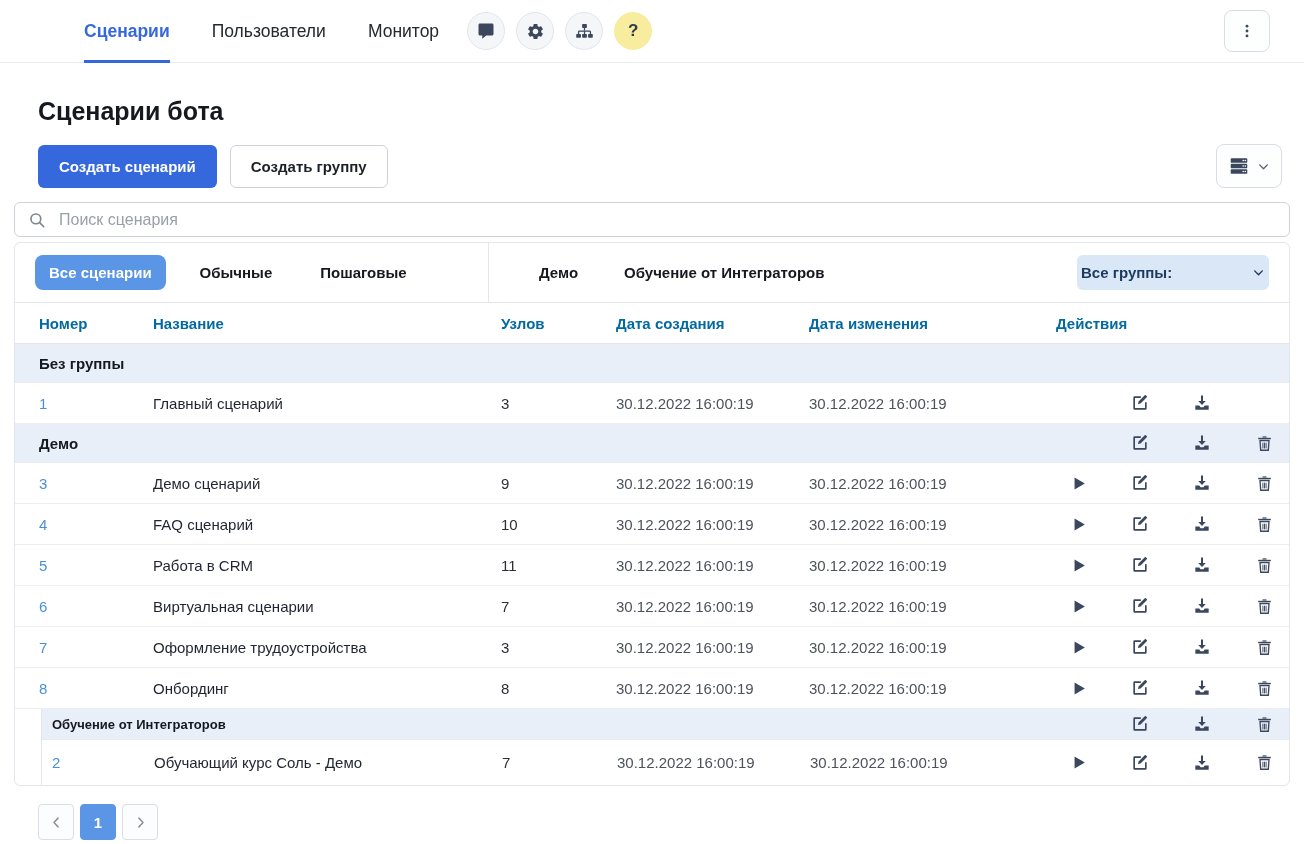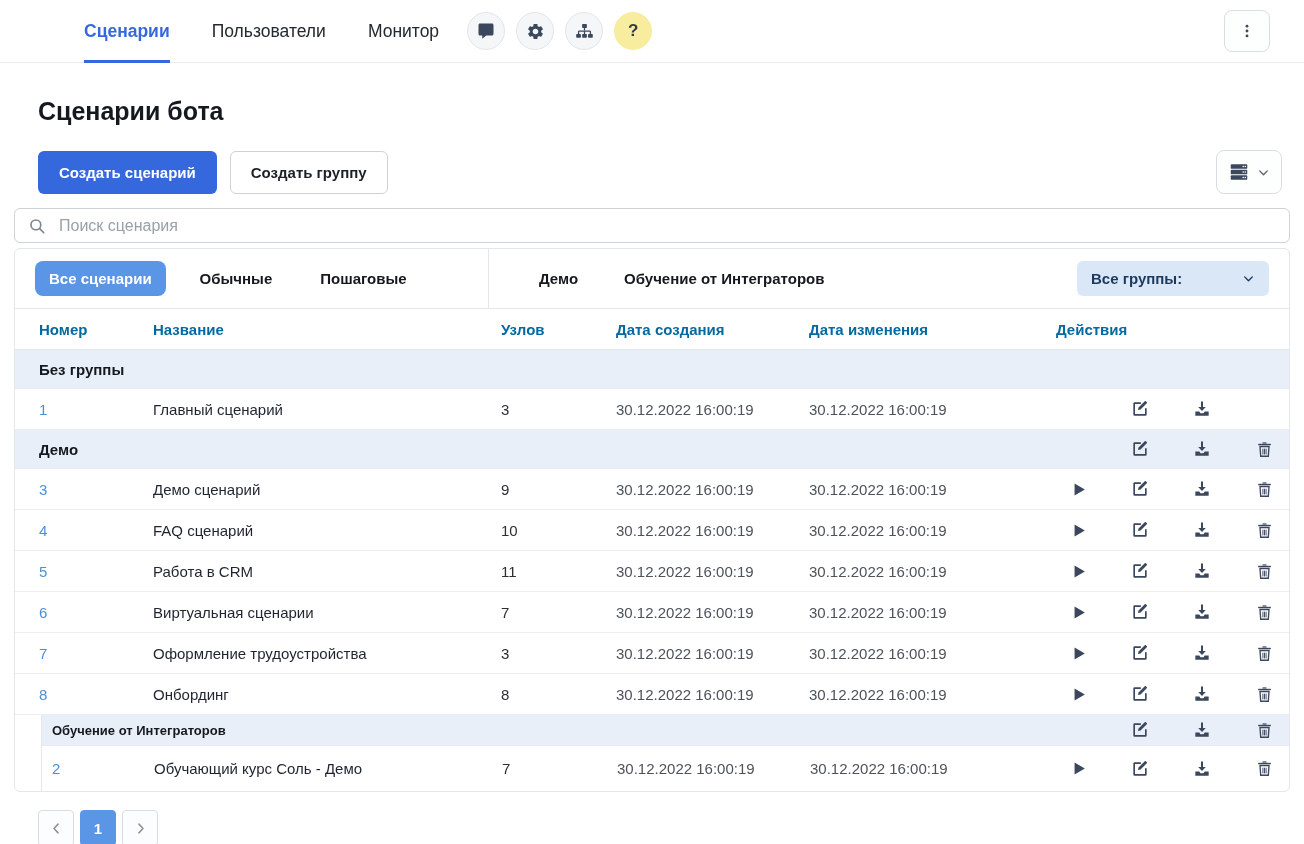--- a/index.html
+++ b/index.html
@@ -20,21 +20,21 @@
   .nav-icons { display:flex; align-items:center; gap:11px; margin-left:28px; }
   .icon-circle { width:38px; height:38px; border-radius:50%; background:#f4f6f8; border:1px solid #e2e6ea;
                  display:flex; align-items:center; justify-content:center; color:var(--icon); cursor:pointer; padding:0; }
   .icon-circle.highlight { background:var(--help-bg); border-color:var(--help-bg); }
   .help-glyph { font-size:17px; font-weight:700; color:#333a47; font-family:"Liberation Sans",sans-serif; }
   .kebab-btn { margin-left:auto; align-self:center; width:46px; height:42px; border:1px solid #d9dee4; border-radius:8px;
                background:#fdfefe; display:flex; align-items:center; justify-content:center; color:var(--icon); cursor:pointer; }
 
   
   main { padding:0 14px; }
-  .page-title { font-size:25px; font-weight:700; margin:34px 0 24px 24px; color:#15181e; }
+  .page-title { font-size:25px; font-weight:700; margin:34px 0 18px 24px; color:#15181e; }
   .toolbar { display:flex; align-items:center; margin:0 8px 14px 24px; }
   .btn-primary { background:var(--primary); color:#fff; font-weight:700; font-size:15px; padding:13px 21px;
                  border:none; border-radius:6px; cursor:pointer; font-family:inherit; }
   .btn-secondary { background:#fff; color:#1c2026; font-weight:700; font-size:15px; padding:12px 20px;
                    border:1px solid #cdd2d8; border-radius:6px; margin-left:13px; cursor:pointer; font-family:inherit; }
   .view-btn { margin-left:auto; width:66px; height:44px; border:1px solid #d9dee4; border-radius:8px; background:#fdfefe;
               display:flex; align-items:center; justify-content:center; gap:7px; color:var(--icon); cursor:pointer; }
   .view-btn .chev { color:#5c6675; }
 
   .search-box { display:flex; align-items:center; gap:11px; border:1px solid #cdd2d8; border-radius:6px;
@@ -45,21 +45,21 @@
   
   .card { border:1px solid var(--border); border-radius:6px; overflow:hidden; }
   .filter-row { display:flex; align-items:stretch; height:59px; padding:0 20px; }
   .filter-left { display:flex; align-items:center; gap:20px; width:453px; }
   .v-divider { width:1px; background:var(--border); }
   .filter-groups { display:flex; align-items:center; gap:18px; padding-left:36px; }
   .type-tab { font-size:15px; font-weight:700; color:#15181e; padding:9px 14px; border-radius:8px; cursor:pointer; white-space:nowrap; }
   .type-tab.active { background:var(--pill); color:#fff; }
   .groups-dd { margin-left:auto; align-self:center; display:flex; align-items:center; justify-content:space-between;
                width:192px; background:var(--dd-bg); color:var(--dd-text); font-weight:700; font-size:15px;
-               padding:9px 14px; border-radius:6px; cursor:pointer; }
+               padding:9px 4px; border-radius:6px; cursor:pointer; }
 
   
   .thead { display:flex; align-items:center; height:42px; border-top:1px solid var(--border); border-bottom:1px solid var(--border);
            font-weight:700; font-size:15px; color:#0369a1; }
   .c-num { width:138px; padding-left:24px; }
   .c-name { width:348px; }
   .c-nodes { width:115px; }
   .c-created { width:193px; }
   .c-modified { width:247px; }
   .c-actions-h { flex:1; }

